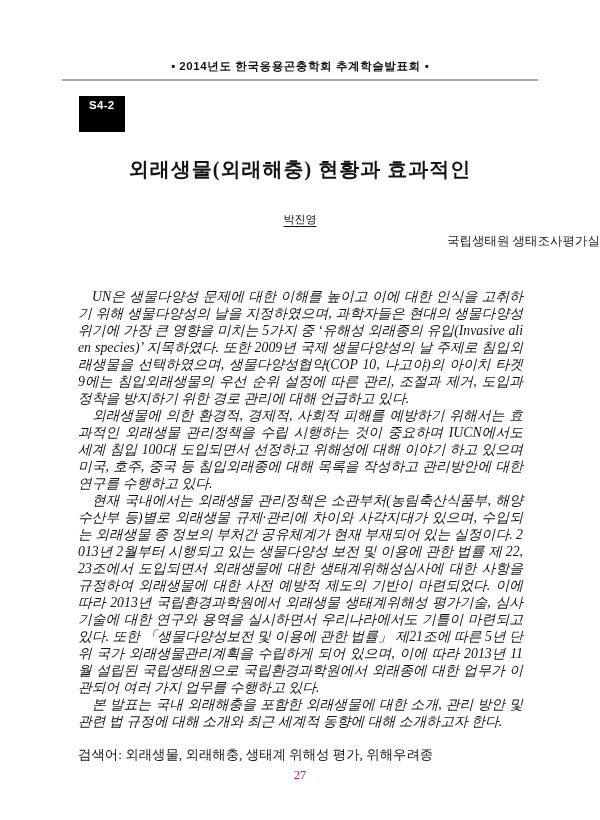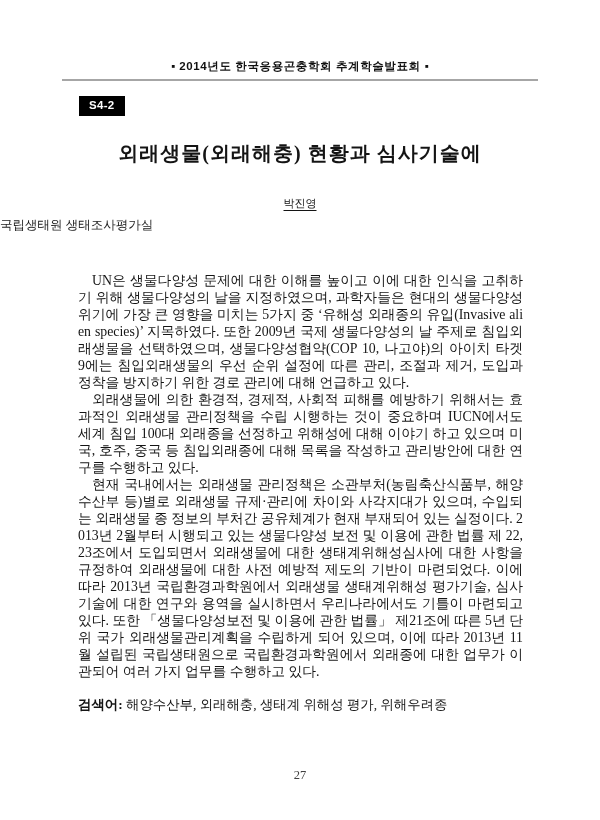--- a/index.html
+++ b/index.html
@@ -36,21 +36,21 @@
   }
   .session-badge {
     display: inline-block;
     margin: 15px 0 0 79px;
     background: #000000;
     color: #ffffff;
     font-family: "Liberation Sans", "DejaVu Sans", sans-serif;
     font-weight: bold;
     font-size: 11.5px;
     line-height: 1;
-    padding: 4px 10px 4px 10px;
+    padding: 4px 10px 20px 10px;
     letter-spacing: 0.3px;
   }
   .doc-title {
     margin: 24px 60px 0 60px;
     text-align: center;
     font-size: 20px;
     font-weight: bold;
     letter-spacing: 1px;
   }
   .author {
@@ -58,78 +58,80 @@
     text-align: center;
     font-size: 11px;
     font-weight: normal;
   }
   .author .author-name {
     text-decoration: underline;
     text-underline-offset: 3px;
   }
   .affiliation {
     margin-top: 6px;
-    text-align: left;
+    text-align: right;
     font-size: 12.5px;
     color: #1c1c1c;
   }
   .content {
     margin: 38px 77px 0 78px;
     font-size: 13.8px;
     line-height: 17px;
     text-align: justify;
     word-break: break-all;
   }
   .content p {
     margin: 0;
     text-indent: 14px;
+    font-style: italic;
   }
   .keywords {
     margin: 16px 77px 0 78px;
     font-size: 13.4px;
     line-height: 17px;
   }
   .kw-label {
-    font-weight: bold;
+    font-weight: normal;
   }
   .page-number {
     position: absolute;
     left: 0;
     right: 0;
     top: 768px;
     text-align: center;
     font-size: 12.5px;
-    color: #404040;
+    color: #be185d;
   }
 </style>
 </head>
 <body>
 
 <div class="page">
 
   <div class="running-header">
     <div class="header-text">▪ 2014년도 한국응용곤충학회 추계학술발표회 ▪</div>
     <div class="header-rule"></div>
   </div>
 
   <div class="session-badge">S4-2</div>
 
-  <h1 class="doc-title">외래생물(외래해충) 현황과 심사기술에</h1>
+  <h1 class="doc-title">외래생물(외래해충) 현황과 효과적인</h1>
 
   <div class="author">
     <span class="author-name">박진영</span>
   </div>
 
   <div class="affiliation">국립생태원 생태조사평가실</div>
 
   <div class="content">
     <p>UN은 생물다양성 문제에 대한 이해를 높이고 이에 대한 인식을 고취하기 위해 생물다양성의 날을 지정하였으며, 과학자들은 현대의 생물다양성 위기에 가장 큰 영향을 미치는 5가지 중 ‘유해성 외래종의 유입(Invasive alien species)’ 지목하였다. 또한 2009년 국제 생물다양성의 날 주제로 침입외래생물을 선택하였으며, 생물다양성협약(COP 10, 나고야)의 아이치 타겟 9에는 침입외래생물의 우선 순위 설정에 따른 관리, 조절과 제거, 도입과 정착을 방지하기 위한 경로 관리에 대해 언급하고 있다.</p>
-    <p>외래생물에 의한 환경적, 경제적, 사회적 피해를 예방하기 위해서는 효과적인 외래생물 관리정책을 수립 시행하는 것이 중요하며 IUCN에서도 세계 침입 100대 외래종을 선정하고 위해성에 대해 이야기 하고 있으며 미국, 호주, 중국 등 침입외래종에 대해 목록을 작성하고 관리방안에 대한 연구를 수행하고 있다.</p>
+    <p>외래생물에 의한 환경적, 경제적, 사회적 피해를 예방하기 위해서는 효과적인 외래생물 관리정책을 수립 시행하는 것이 중요하며 IUCN에서도 세계 침입 100대 도입되면서 선정하고 위해성에 대해 이야기 하고 있으며 미국, 호주, 중국 등 침입외래종에 대해 목록을 작성하고 관리방안에 대한 연구를 수행하고 있다.</p>
     <p>현재 국내에서는 외래생물 관리정책은 소관부처(농림축산식품부, 해양수산부 등)별로 외래생물 규제·관리에 차이와 사각지대가 있으며, 수입되는 외래생물 종 정보의 부처간 공유체계가 현재 부재되어 있는 실정이다. 2013년 2월부터 시행되고 있는 생물다양성 보전 및 이용에 관한 법률 제 22, 23조에서 도입되면서 외래생물에 대한 생태계위해성심사에 대한 사항을 규정하여 외래생물에 대한 사전 예방적 제도의 기반이 마련되었다. 이에 따라 2013년 국립환경과학원에서 외래생물 생태계위해성 평가기술, 심사기술에 대한 연구와 용역을 실시하면서 우리나라에서도 기틀이 마련되고 있다. 또한 「생물다양성보전 및 이용에 관한 법률」 제21조에 따른 5년 단위 국가 외래생물관리계획을 수립하게 되어 있으며, 이에 따라 2013년 11월 설립된 국립생태원으로 국립환경과학원에서 외래종에 대한 업무가 이관되어 여러 가지 업무를 수행하고 있다.</p>
+    <p>본 발표는 국내 외래해충을 포함한 외래생물에 대한 소개, 관리 방안 및관련 법 규정에 대해 소개와 최근 세계적 동향에 대해 소개하고자 한다.</p>
   </div>
 
   <div class="keywords">
-    <span class="kw-label">검색어:</span><span> 해양수산부, 외래해충, 생태계 위해성 평가, 위해우려종</span>
+    <span class="kw-label">검색어:</span><span> 외래생물, 외래해충, 생태계 위해성 평가, 위해우려종</span>
   </div>
 
   <div class="page-number">27</div>
 
 </div>
 
 </body></html>

